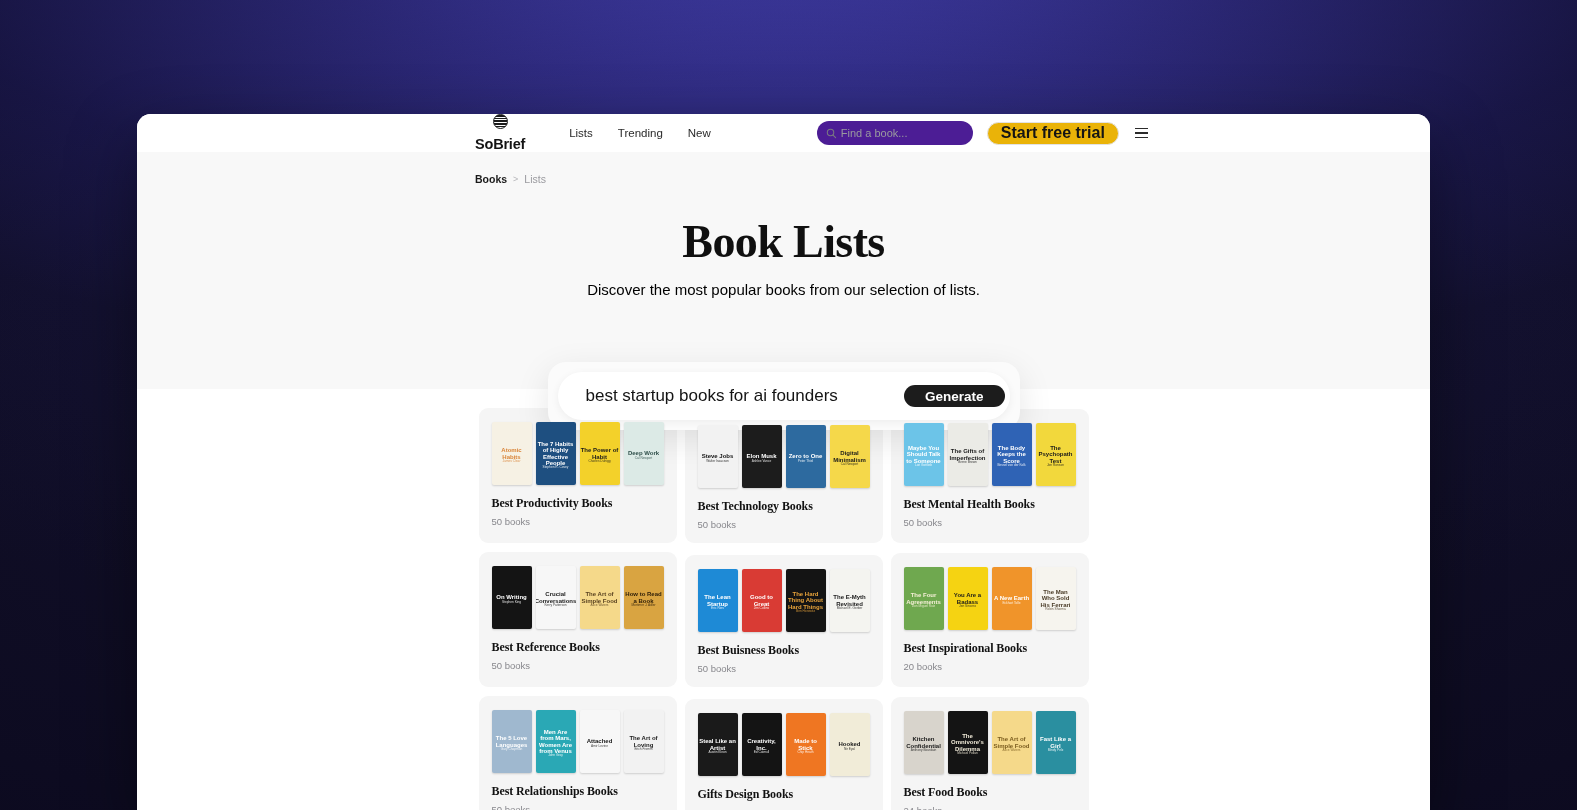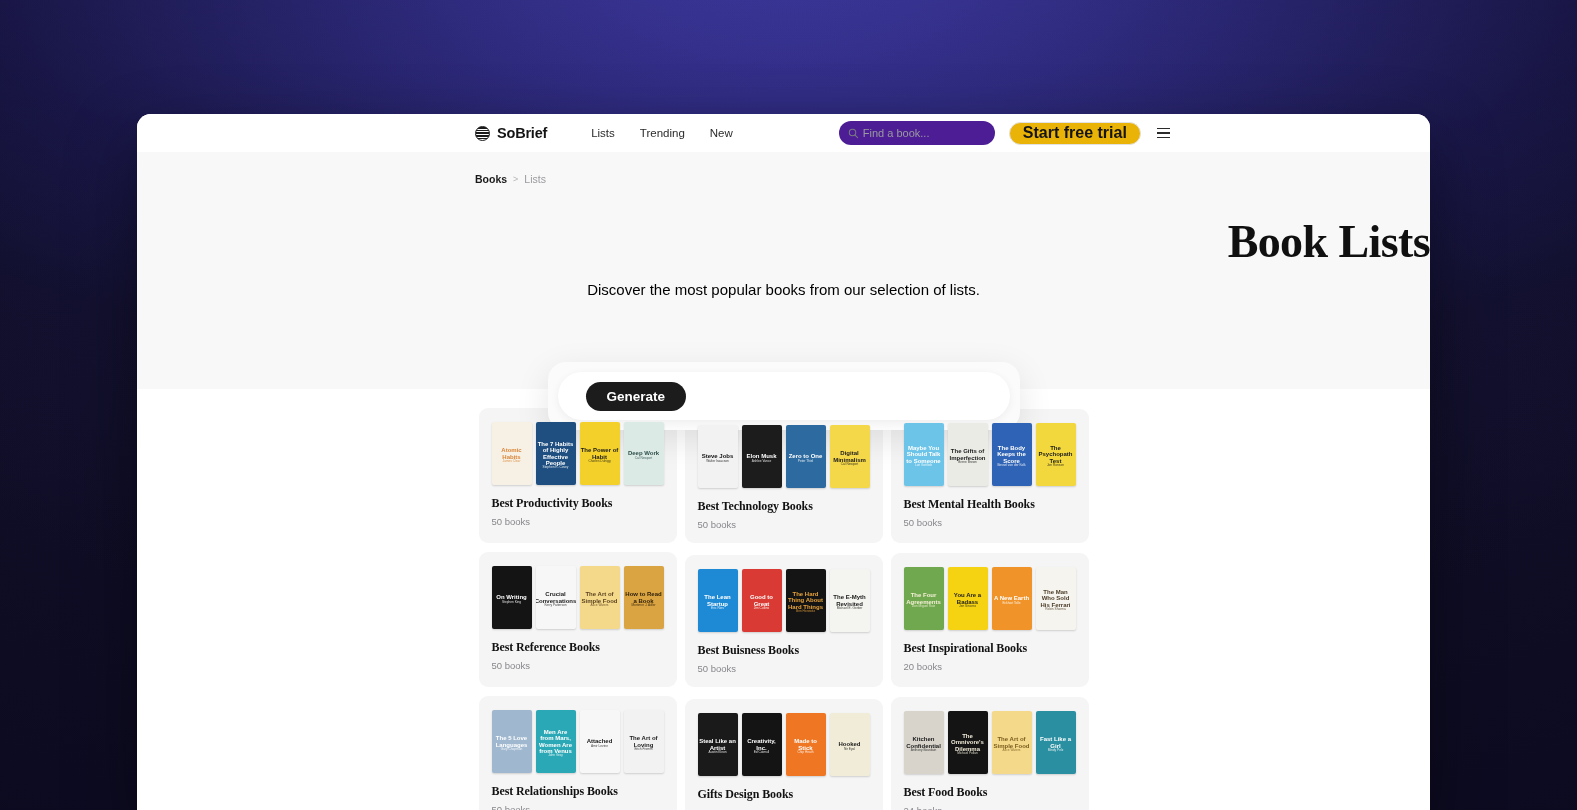--- a/index.html
+++ b/index.html
@@ -51,20 +51,21 @@
     align-items: center;
     padding: 0 20px 0 0;
     position: relative;
     flex-shrink: 0;
   }
   .brand {
     display: flex;
     align-items: center;
     gap: 7px;
     margin-left: 338px;
+    flex-direction: column;
   }
   .brand-mark {
     width: 15px; height: 15px;
     border-radius: 50%;
     background:
       repeating-linear-gradient(to bottom,
         #1a1a1a 0px, #1a1a1a 1.6px,
         #ffffff 1.6px, #ffffff 2.7px);
     border: 0.5px solid #1a1a1a;
     flex-shrink: 0;
@@ -152,21 +153,21 @@
   .crumb-current {
     font-weight: bold;
     color: #1a1a1a;
     cursor: pointer;
   }
   .crumb-sep { color: #b4b4b8; font-size: 9px; }
   .crumb-last { color: #9a9a9f; cursor: pointer; }
 
   .hero-title {
     margin-top: 30px;
-    text-align: right;
+    text-align: center;
     font-family: "Liberation Serif", serif;
     font-size: 46px;
     font-weight: bold;
     color: #101010;
     letter-spacing: -0.6px;
   }
   .hero-sub {
     margin-top: 13px;
     text-align: center;
     font-size: 15px;
@@ -197,21 +198,21 @@
   .generate-input {
     flex: 1;
     border: none;
     outline: none;
     background: transparent;
     font-family: "Liberation Sans", sans-serif;
     font-size: 17px;
     color: #141414;
   }
   .generate-btn {
-    height: 29px;
+    height: 22px;
     background: #1c1c1c;
     color: #fff;
     border: none;
     border-radius: 20px;
     padding: 0 21px;
     font-family: "Liberation Sans", sans-serif;
     font-size: 13.5px;
     font-weight: bold;
     cursor: pointer;
   }
@@ -317,20 +318,21 @@
       <span class="crumb-current">Books</span>
       <span class="crumb-sep">&gt;</span>
       <span class="crumb-last">Lists</span>
     </div>
 
     <h1 class="hero-title">Book Lists</h1>
     <p class="hero-sub">Discover the most popular books from our selection of lists.</p>
 
     <div class="generate-wrap">
       <div class="generate-bar">
+        <input class="generate-input" type="text" value="best startup books for ai founders" style="">
         <button class="generate-btn">Generate</button>
       </div>
     </div>
   </section>
 
   <section class="lists-section">
     <div class="grid" id="grid">
         <div class="list-card">
           <div class="covers">
             <div class="cover" style="background: rgb(246, 241, 228); color: rgb(217, 132, 56);">

